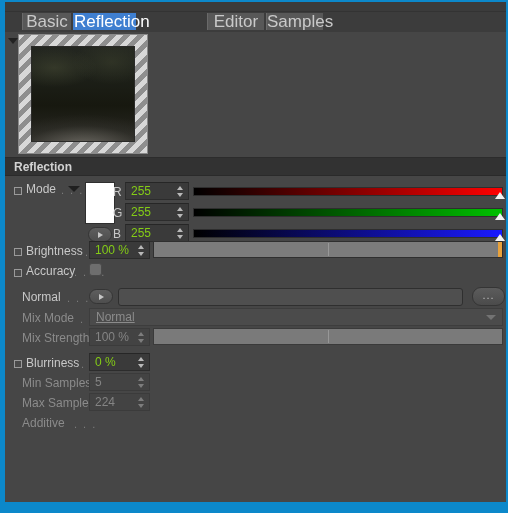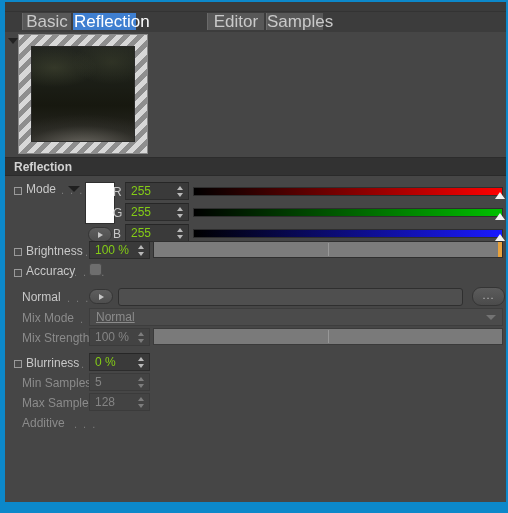--- a/index.html
+++ b/index.html
@@ -442,21 +442,21 @@
     <div class="numfield disabled" style="left:84px; top:371px; width:61px;">
       <span class="val">5</span>
       <span class="spin">
           <i class="up"></i>
           <i class="down"></i>
         </span>
     </div>
 
     <div class="row-label disabled" style="left:17px; top:393px;">Max Samples</div>
     <div class="numfield disabled" style="left:84px; top:391px; width:61px;">
-      <span class="val">128</span>
+      <span class="val">224</span>
       <span class="spin">
           <i class="up"></i>
           <i class="down"></i>
         </span>
     </div>
 
     <div class="row-label disabled" style="left:17px; top:413px;">Additive</div>
     <div class="row-label leader" style="left:69px; top:414px;">. . .</div>
 
   </div>

